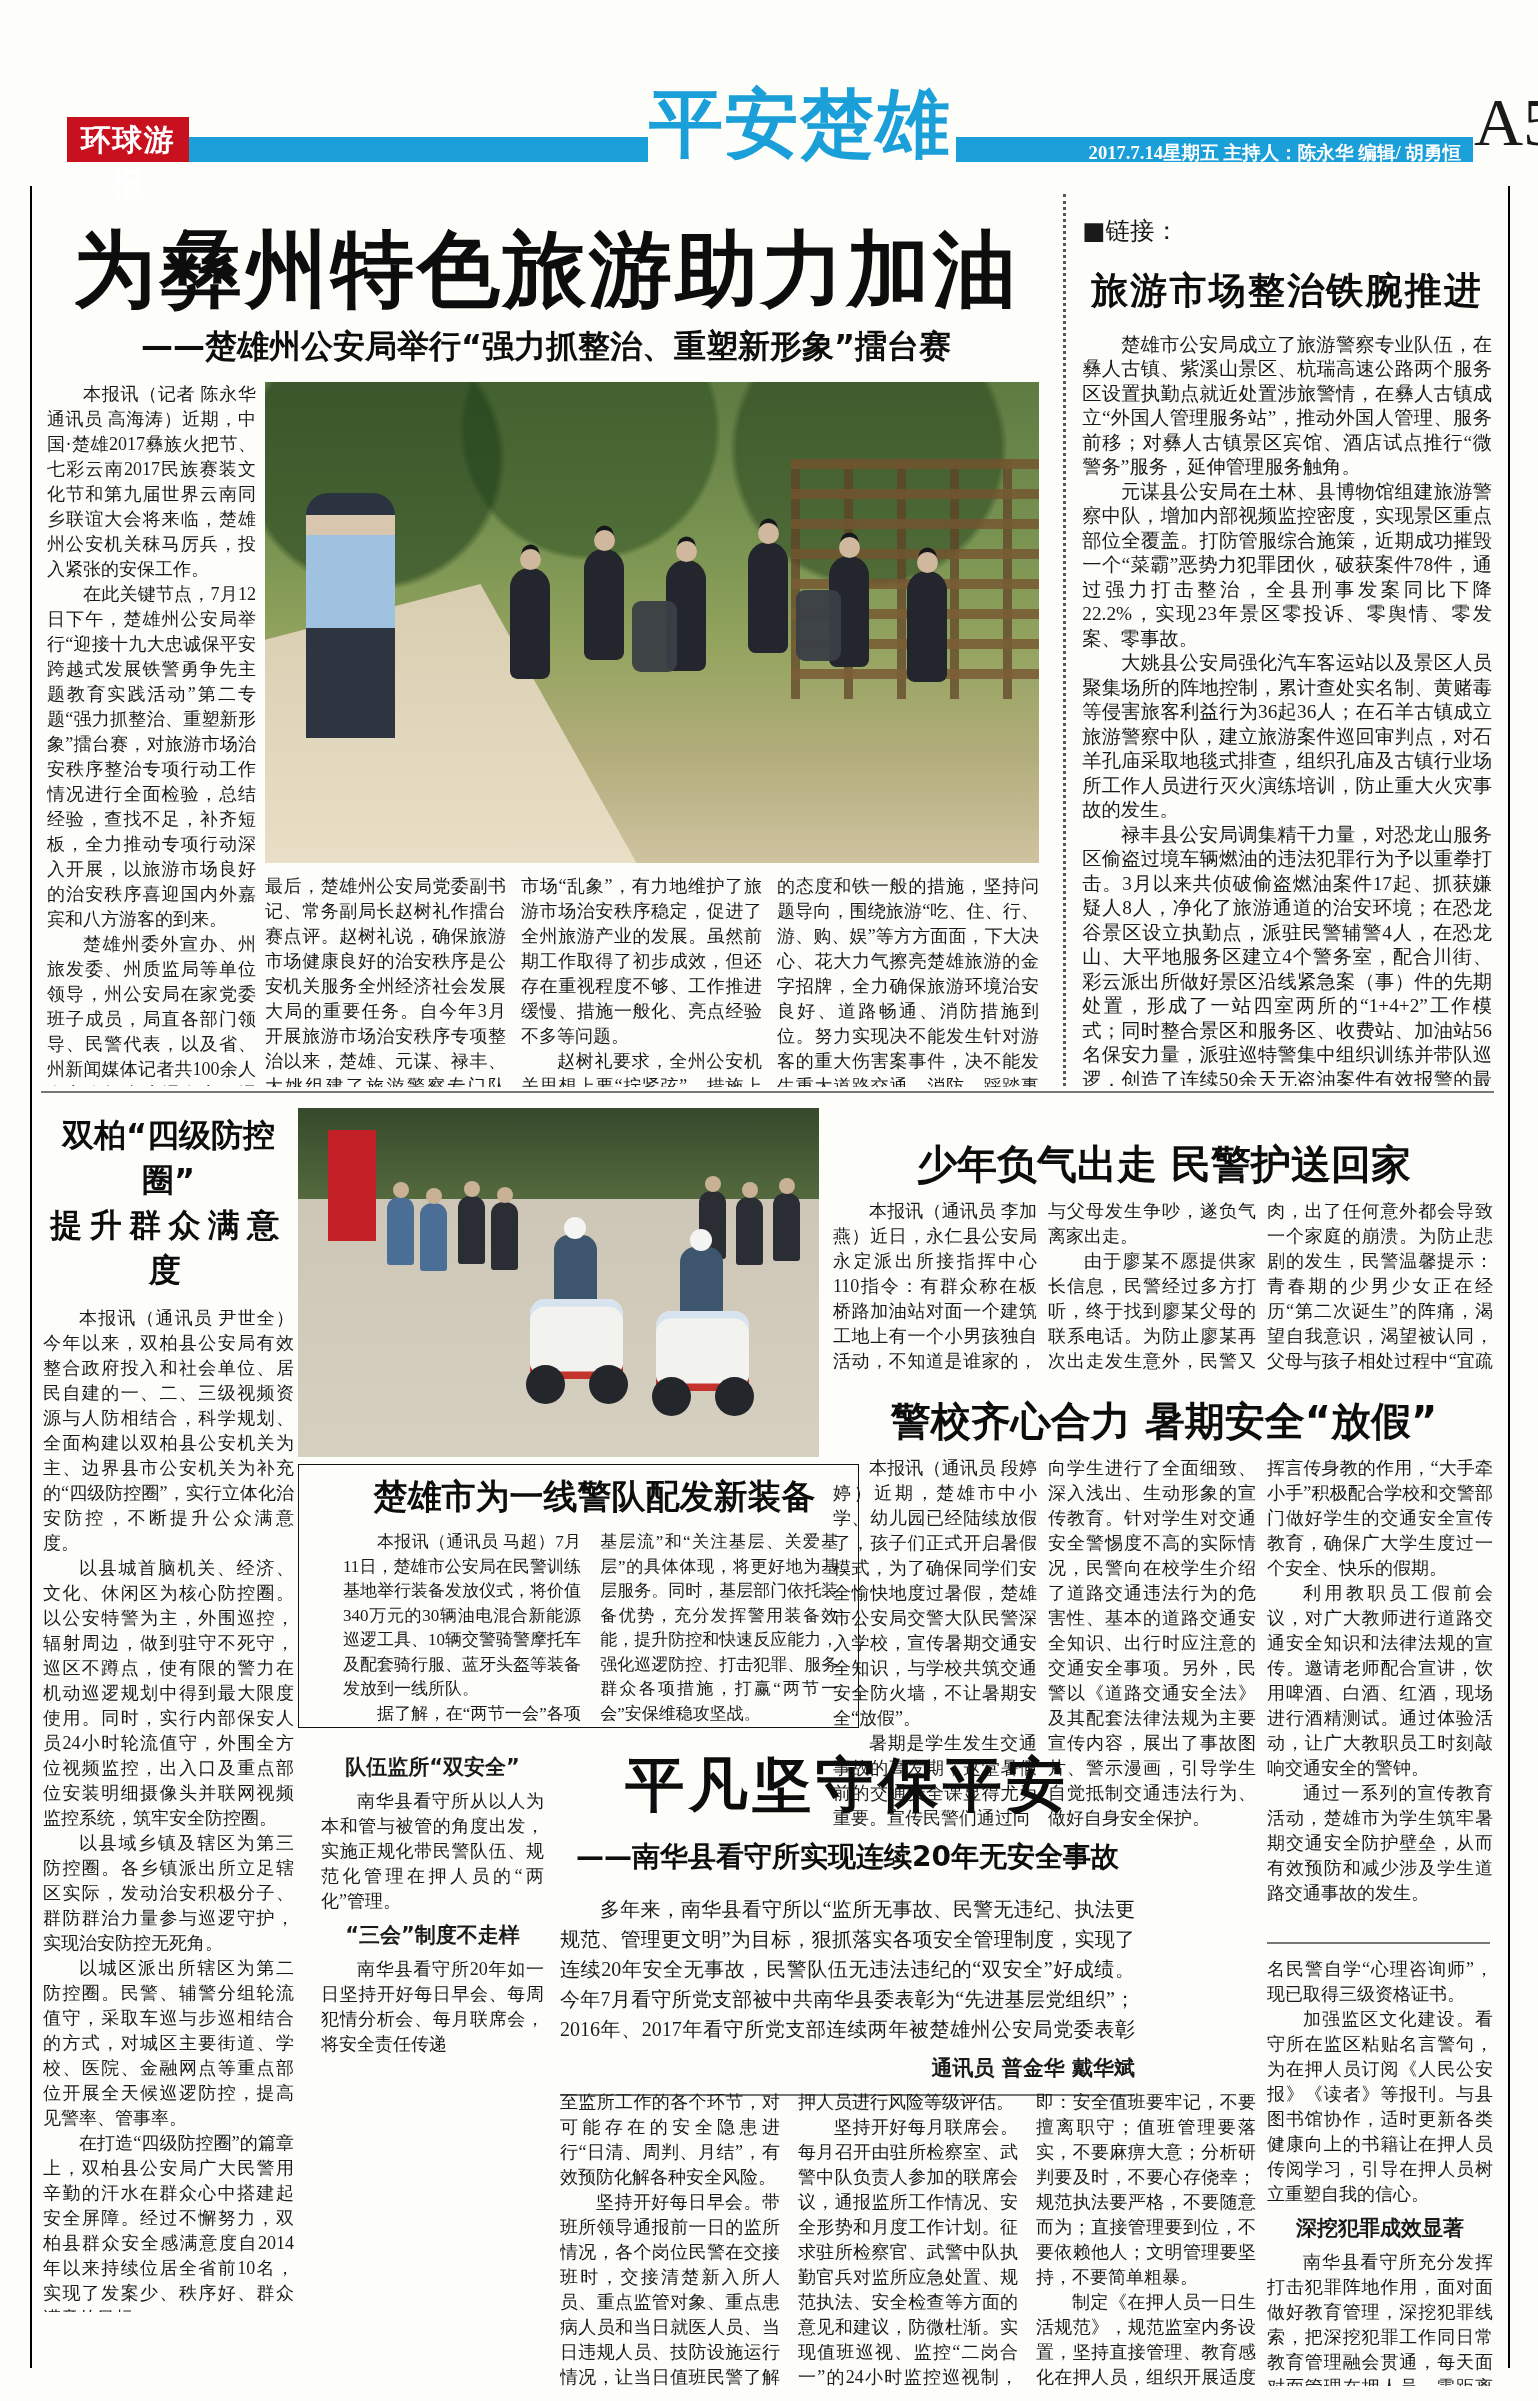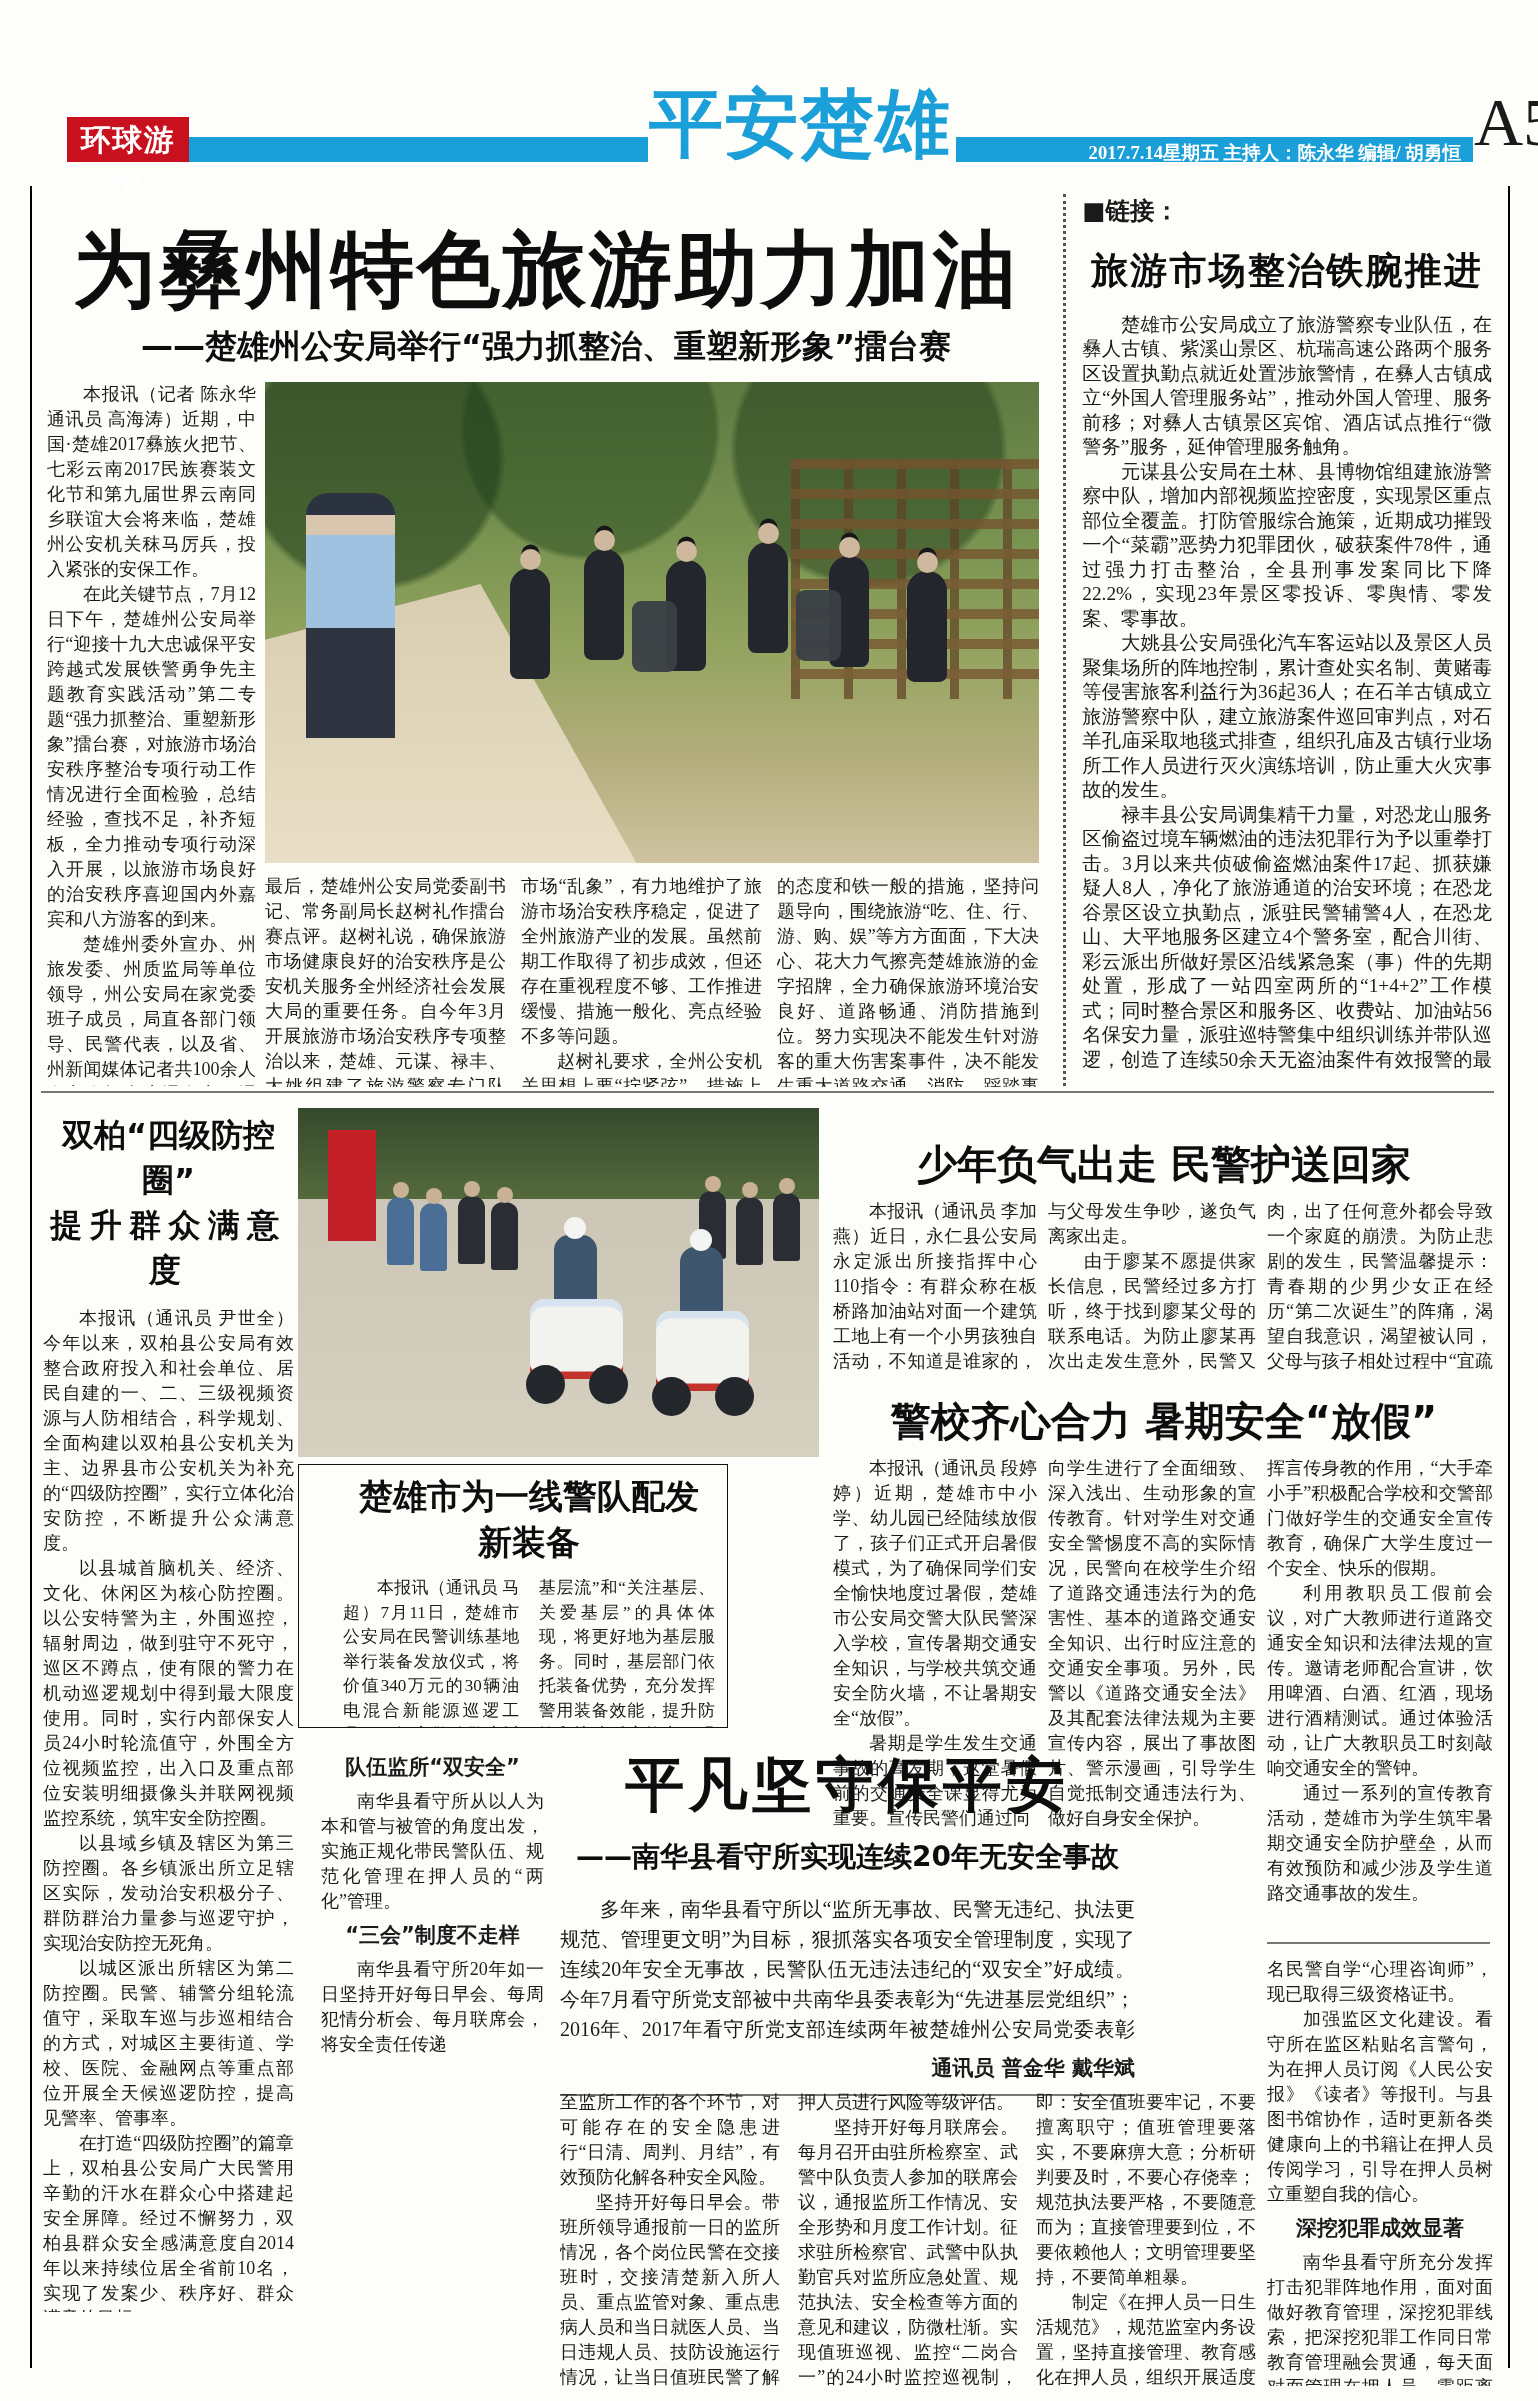--- a/index.html
+++ b/index.html
@@ -16,21 +16,21 @@
   .edition{background:#c8101e;color:#fff;font-weight:900;text-align:center;
            font-family:"DejaVu Sans","Liberation Sans",sans-serif;letter-spacing:1.5px;}
   .bluebar{background:#1b9fd9;}
   .sec-title{color:#1b9fd9;font-family:"DejaVu Sans","Liberation Sans",sans-serif;
              font-weight:900;letter-spacing:1.5px;}
   .dateline{color:#fff;font-size:18.6px;font-weight:700;text-align:right;
             font-family:"Liberation Serif",serif;}
   .pagenum{font-family:"Liberation Serif","DejaVu Serif",serif;font-size:68px;}
   
   .linkbox{border-left:3px dotted #555;}
-  .link-label{font-family:"DejaVu Sans","Liberation Sans",sans-serif;font-weight:700;font-size:24.5px;}
+  .link-label{font-family:"DejaVu Sans","Liberation Sans",sans-serif;font-weight:400;font-size:24.5px;margin-top:20px;}
   .link-head{font-size:37px;letter-spacing:2.2px;text-align:center;}
   .link-body{font-size:19.3px;line-height:24.5px;}
   
   .photo1{overflow:hidden;background:
     radial-gradient(circle at 14% 16%, rgba(28,58,24,.55) 0 16%, transparent 17%),
     radial-gradient(circle at 42% 10%, rgba(38,72,28,.5) 0 20%, transparent 21%),
     radial-gradient(circle at 78% 14%, rgba(33,62,26,.5) 0 18%, transparent 19%),
     linear-gradient(180deg,#5f7a42 0%,#76914f 30%,#93a45f 55%,#b3ad7c 78%,#cfc3a0 100%);}
   .path{position:absolute;bottom:0;left:0;width:48%;height:58%;
         background:linear-gradient(180deg,#d8cdb0,#e8dfc6);
@@ -163,21 +163,21 @@
         <div class="w2"></div>
     </div>
     <div class="bike" style="left:349px;top:160px;">
       <div class="rider"></div>
         <div class="bbody"></div>
         <div class="w1"></div>
         <div class="w2"></div>
     </div>
   </div>
 
-  <div class="abs eqbox" style="left:298px;top:1464px;width:430px;height:264px;padding-left:44px;">
+  <div class="abs eqbox" style="left:298px;top:1464px;width:561px;height:264px;padding-left:44px;">
     <div class="hed" style="font-size:34px;text-align:center;margin:3px 0 10.4px 0;">楚雄市为一线警队配发新装备</div>
     <div style="display:flex;gap:19.3px;">
       <div class="body-text" style="width:238px;height:199px;font-size:17px;line-height:24.5px;">
           <p>本报讯（通讯员 马超）7月11日，楚雄市公安局在民警训练基地举行装备发放仪式，将价值340万元的30辆油电混合新能源巡逻工具、10辆交警骑警摩托车及配套骑行服、蓝牙头盔等装备发放到一线所队。</p>
           <p>据了解，在“两节一会”各项活动安保工作即将开展的关键节点发放这批装备，是楚雄市公安局党委“心往基层想、劲往基层使、钱往基层花、物往</p>
         </div>
       <div class="body-text cont" style="width:238px;height:199px;font-size:17px;line-height:24.5px;">
           <p>基层流”和“关注基层、关爱基层”的具体体现，将更好地为基层服务。同时，基层部门依托装备优势，充分发挥警用装备效能，提升防控和快速反应能力，强化巡逻防控、打击犯罪、服务群众各项措施，打赢“两节一会”安保维稳攻坚战。</p>
           <p>发放仪式结束后，该批装备正式投入全市各项公安工作，以崭新姿态迎接彝州火把节的到来。</p>
         </div>

